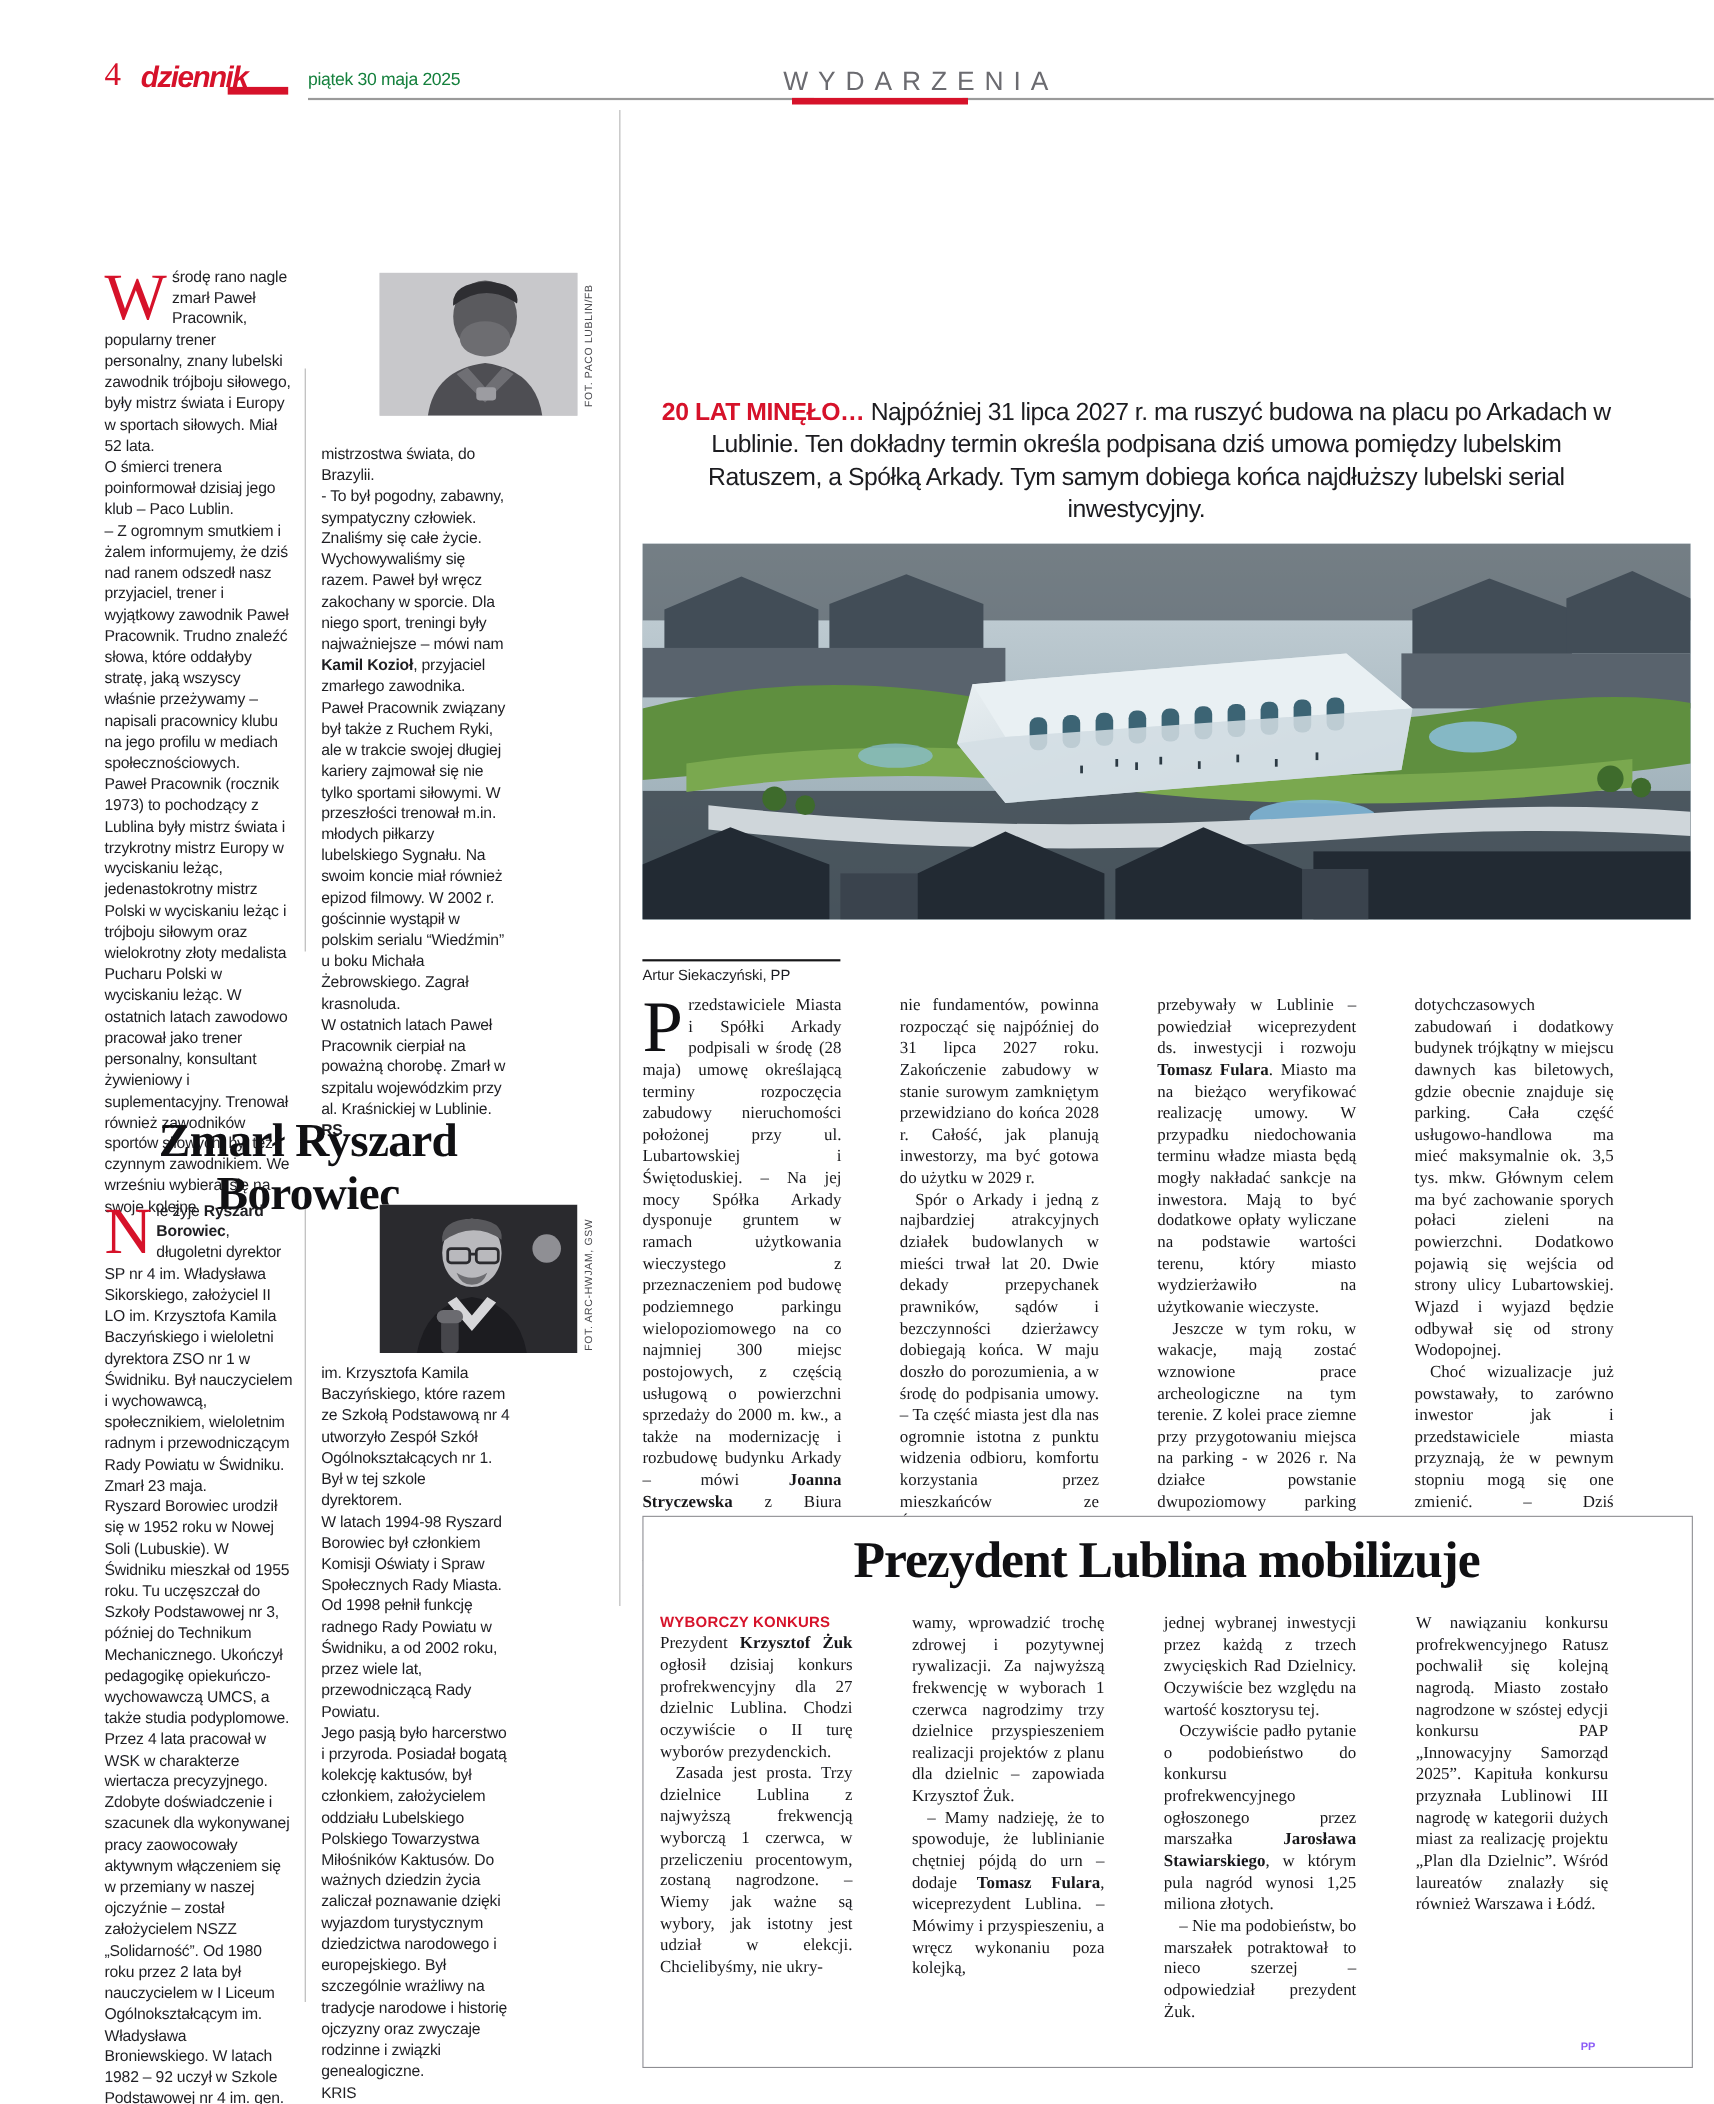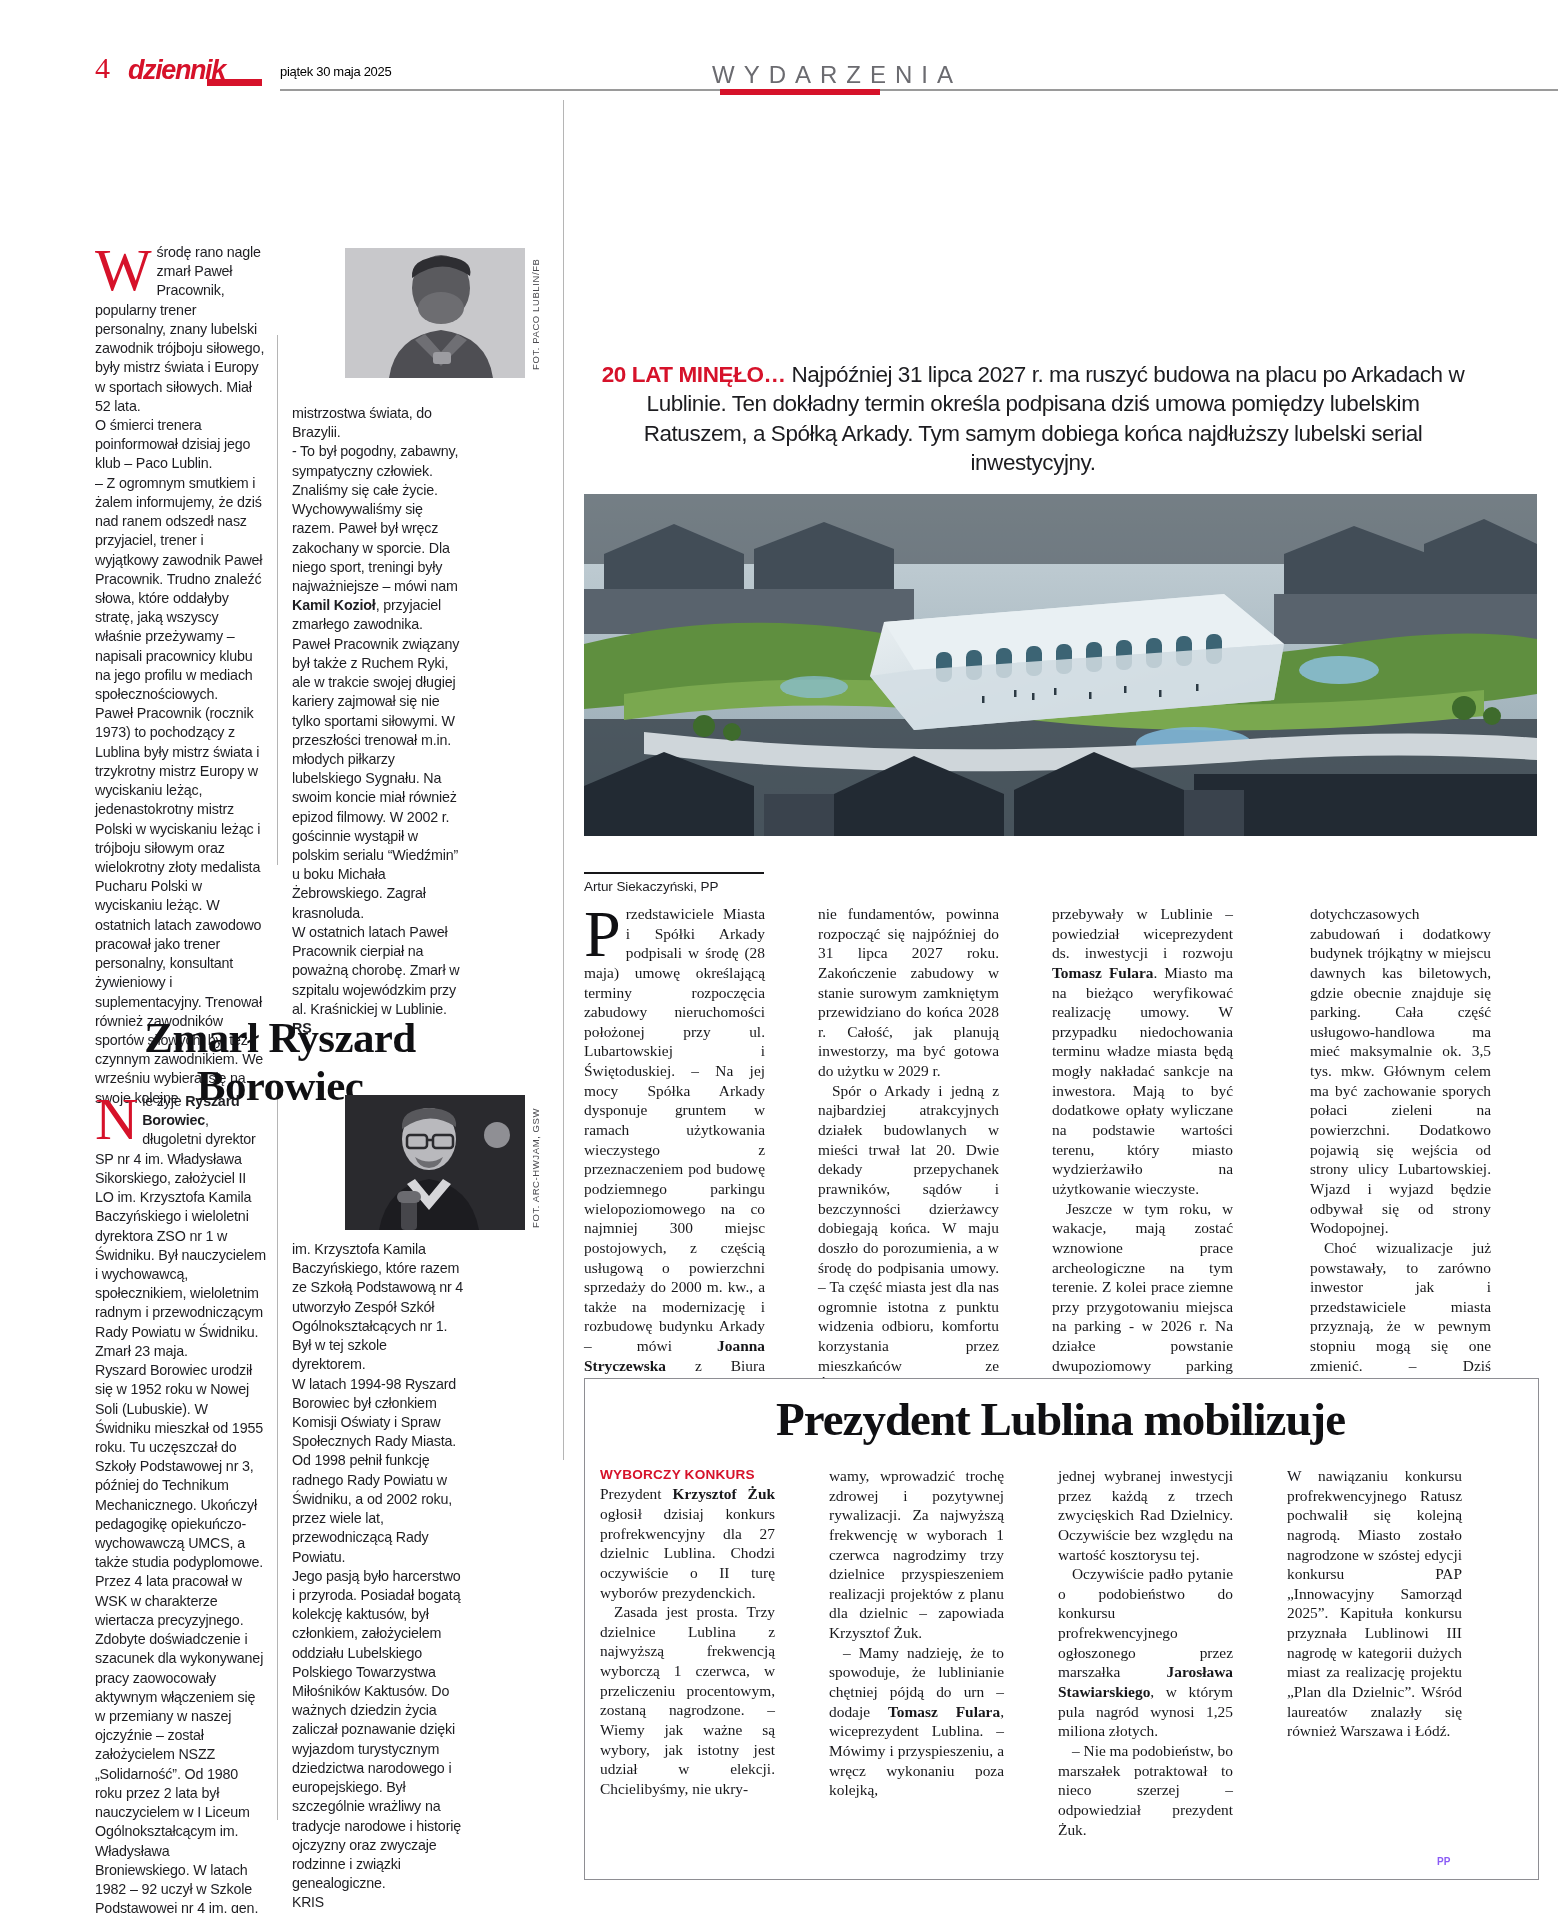--- a/index.html
+++ b/index.html
@@ -32,21 +32,21 @@
     font-weight:bold;font-style:italic;
     font-size:27px;letter-spacing:-1.4px;
     color:#d6122a;line-height:1;
   }
   .brand-sub{
     position:absolute;left:112px;top:24px;
     width:55px;height:7px;background:#d6122a;
   }
   .issue-date{
     position:absolute;left:185px;top:9px;
-    font-size:13px;color:#000000;letter-spacing:-0.3px;
+    font-size:16px;color:#15803d;letter-spacing:-0.3px;
   }
   .rule-left{
     position:absolute;left:185px;top:34px;width:460px;height:1.5px;background:#9a9a9a;
   }
   .rule-right{
     position:absolute;left:780px;top:34px;width:685px;height:1.5px;background:#9a9a9a;
   }
   .section-title{
     position:absolute;left:617px;top:6px;
     font-size:24px;letter-spacing:9px;color:#6b6b70;font-weight:400;
@@ -390,21 +390,21 @@
   <div class="art-col" style="left:584px;top:904px;width:181px;">
     <span class="dropcap-serif">P</span>
     <span><p class="first" style="text-indent: 0px;">rzedstawiciele Miasta i Spółki Arkady podpisali w środę (28 maja) umowę określającą terminy rozpoczęcia zabudowy nieruchomości położonej przy ul. Lubartowskiej i Świętoduskiej. – Na jej mocy Spółka Arkady dysponuje gruntem w ramach użytkowania wieczystego z przeznaczeniem pod budowę podziemnego parkingu wielopoziomowego na co najmniej 300 miejsc postojowych, z częścią usługową o powierzchni sprzedaży do 2000 m. kw., a także na modernizację i rozbudowę budynku Arkady – mówi <b>Joanna Stryczewska</b> z Biura Prasowego Ratusza. – Zgodnie z zapisami umowy, budowa, rozumiana jako wykona-</p></span>
   </div>
   <div class="art-col" style="left:818px;top:904px;width:181px;">
     <span><p class="first" style="text-indent: 0px;">nie fundamentów, powinna rozpocząć się najpóźniej do 31 lipca 2027 roku. Zakończenie zabudowy w stanie surowym zamkniętym przewidziano do końca 2028 r. Całość, jak planują inwestorzy, ma być gotowa do użytku w 2029 r.</p><p class="">Spór o Arkady i jedną z najbardziej atrakcyjnych działek budowlanych w mieści trwał lat 20. Dwie dekady przepychanek prawników, sądów i bezczynności dzierżawcy dobiegają końca. W maju doszło do porozumienia, a w środę do podpisania umowy. – Ta część miasta jest dla nas ogromnie istotna z punktu widzenia odbioru, komfortu korzystania przez mieszkańców ze Śródmieścia, ale też osób, które chociażby na Europejską Stolicę Kultury będą</p></span>
   </div>
   <div class="art-col" style="left:1052px;top:904px;width:181px;">
     <span><p class="first" style="text-indent: 0px;">przebywały w Lublinie – powiedział wiceprezydent ds. inwestycji i rozwoju <b>Tomasz Fulara</b>. Miasto ma na bieżąco weryfikować realizację umowy. W przypadku niedochowania terminu władze miasta będą mogły nakładać sankcje na inwestora. Mają to być dodatkowe opłaty wyliczane na podstawie wartości terenu, który miasto wydzierżawiło na użytkowanie wieczyste.</p><p class="">Jeszcze w tym roku, w wakacje, mają zostać wznowione prace archeologiczne na tym terenie. Z kolei prace ziemne przy przygotowaniu miejsca na parking - w 2026 r. Na działce powstanie dwupoziomowy parking podziemny na 300 samochodów (dziś działa obskurny postój na klepisku), budynek z dodatkowym piętrem w miejscu</p></span>
   </div>
-  <div class="art-col" style="left:1286px;top:904px;width:181px;margin-left:24px;">
+  <div class="art-col" style="left:1286px;top:904px;width:181px;">
     <span><p class="first" style="text-indent: 0px;">dotychczasowych zabudowań i dodatkowy budynek trójkątny w miejscu dawnych kas biletowych, gdzie obecnie znajduje się parking. Cała część usługowo-handlowa ma mieć maksymalnie ok. 3,5 tys. mkw. Głównym celem ma być zachowanie sporych połaci zieleni na powierzchni. Dodatkowo pojawią się wejścia od strony ulicy Lubartowskiej. Wjazd i wyjazd będzie odbywał się od strony Wodopojnej.</p><p class="">Choć wizualizacje już powstawały, to zarówno inwestor jak i przedstawiciele miasta przyznają, że w pewnym stopniu mogą się one zmienić. – Dziś zamknęliśmy 20 lat różnego rodzaju procesów, uzgodnień, oczekiwań jednej, czy drugiej strony – zakończył wiceprezydent Fulara.</p></span>
   </div>
 
   <div class="box"></div>
   <div class="box-head">Prezydent Lublina mobilizuje</div>
 
   <div class="art-col" style="left:600px;top:1466px;width:175px;">
     <span class="box-kicker">WYBORCZY KONKURS</span>
     <span><p class="first" style="text-indent: 0px;">Prezydent <b>Krzysztof Żuk</b> ogłosił dzisiaj konkurs profrekwencyjny dla 27 dzielnic Lublina. Chodzi oczywiście o II turę wyborów prezydenckich.</p><p class="">Zasada jest prosta. Trzy dzielnice Lublina z najwyższą frekwencją wyborczą 1 czerwca, w przeliczeniu procentowym, zostaną nagrodzone. – Wiemy jak ważne są wybory, jak istotny jest udział w elekcji. Chcielibyśmy, nie ukry-</p></span>
   </div>

